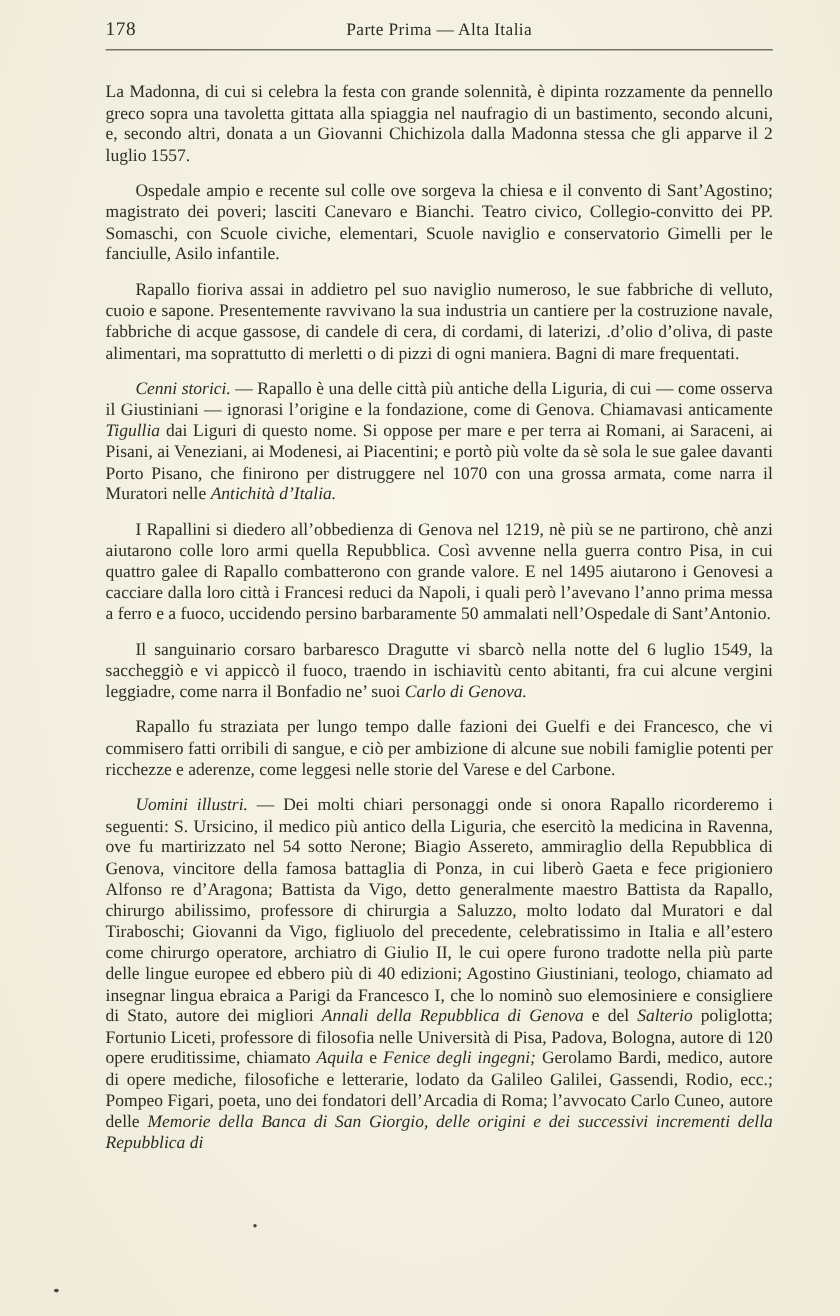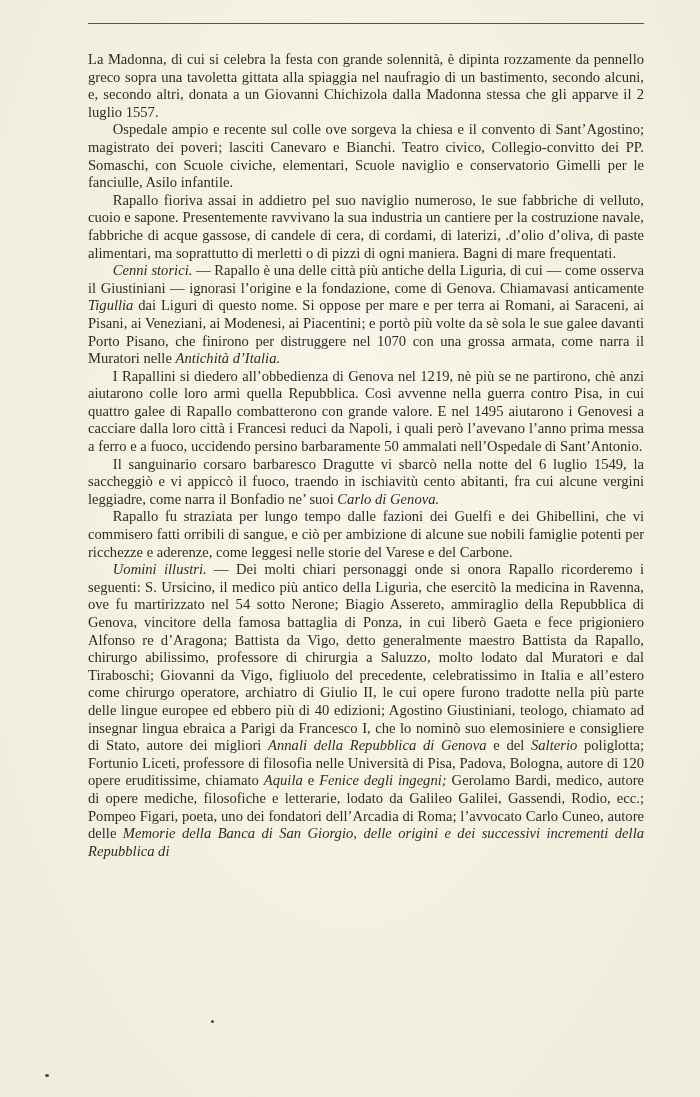--- a/index.html
+++ b/index.html
@@ -25,42 +25,47 @@
     border-top: 1px solid var(--rule, #55524a);
     margin-top: 7px;
   }
   .page-body {
     margin-top: 27px;
     font-size: 14.6px;
     line-height: 17.6px;
     text-align: justify;
     text-justify: inter-word;
   }
-  .page-body p { text-indent: 1.7em; }
+  .page-body p { text-indent: 1.7em; margin-top: 12px; }
   .page-body p.no-indent { text-indent: 0; }
   .page-body .italic { font-style: italic; font-family: Liberation Serif, serif; }
   .speck {
     position: absolute;
     background: #4a463c;
     border-radius: 50%;
   }
   .speck-1 { left: 211px; top: 1020px; width: 3px; height: 3px; }
   .speck-2 { left: 45px; top: 1074px; width: 4px; height: 3px; }
 </style>
 </head>
 <body>
 
 <div class="page">
+  <header class="page-header">
+    <span class="num">178</span>
+    <span class="title">Parte Prima — Alta Italia</span>
+    <span class="balance"></span>
+  </header>
   <hr class="header-rule">
   <main class="page-body">
       <p class="no-indent"><span>La Madonna, di cui si celebra la festa con grande solennità, è dipinta rozzamente da pennello greco sopra una tavoletta gittata alla spiaggia nel naufragio di un bastimento, secondo alcuni, e, secondo altri, donata a un Giovanni Chichizola dalla Madonna stessa che gli apparve il 2 luglio 1557.</span></p>
       <p><span>Ospedale ampio e recente sul colle ove sorgeva la chiesa e il convento di Sant’Agostino; magistrato dei poveri; lasciti Canevaro e Bianchi. Teatro civico, Collegio-convitto dei PP. Somaschi, con Scuole civiche, elementari, Scuole naviglio e conservatorio Gimelli per le fanciulle, Asilo infantile.</span></p>
       <p><span>Rapallo fioriva assai in addietro pel suo naviglio numeroso, le sue fabbriche di velluto, cuoio e sapone. Presentemente ravvivano la sua industria un cantiere per la costruzione navale, fabbriche di acque gassose, di candele di cera, di cordami, di laterizi, .d’olio d’oliva, di paste alimentari, ma soprattutto di merletti o di pizzi di ogni maniera. Bagni di mare frequentati.</span></p>
       <p><span class="italic">Cenni storici.</span><span> — Rapallo è una delle città più antiche della Liguria, di cui — come osserva il Giustiniani — ignorasi l’origine e la fondazione, come di Genova. Chiamavasi anticamente </span><span class="italic">Tigullia</span><span> dai Liguri di questo nome. Si oppose per mare e per terra ai Romani, ai Saraceni, ai Pisani, ai Veneziani, ai Modenesi, ai Piacentini; e portò più volte da sè sola le sue galee davanti Porto Pisano, che finirono per distruggere nel 1070 con una grossa armata, come narra il Muratori nelle </span><span class="italic">Antichità d’Italia.</span></p>
       <p><span>I Rapallini si diedero all’obbedienza di Genova nel 1219, nè più se ne partirono, chè anzi aiutarono colle loro armi quella Repubblica. Così avvenne nella guerra contro Pisa, in cui quattro galee di Rapallo combatterono con grande valore. E nel 1495 aiutarono i Genovesi a cacciare dalla loro città i Francesi reduci da Napoli, i quali però l’avevano l’anno prima messa a ferro e a fuoco, uccidendo persino barbaramente 50 ammalati nell’Ospedale di Sant’Antonio.</span></p>
       <p><span>Il sanguinario corsaro barbaresco Dragutte vi sbarcò nella notte del 6 luglio 1549, la saccheggiò e vi appiccò il fuoco, traendo in ischiavitù cento abitanti, fra cui alcune vergini leggiadre, come narra il Bonfadio ne’ suoi </span><span class="italic">Carlo di Genova.</span></p>
-      <p><span>Rapallo fu straziata per lungo tempo dalle fazioni dei Guelfi e dei Ghibellini, che vi commisero fatti orribili di sangue, e ciò per ambizione di alcune sue nobili famiglie potenti per ricchezze e aderenze, come leggesi nelle storie del Varese e del Carbone.</span></p>
+      <p><span>Rapallo fu straziata per lungo tempo dalle fazioni dei Guelfi e dei Francesco, che vi commisero fatti orribili di sangue, e ciò per ambizione di alcune sue nobili famiglie potenti per ricchezze e aderenze, come leggesi nelle storie del Varese e del Carbone.</span></p>
       <p><span class="italic">Uomini illustri.</span><span> — Dei molti chiari personaggi onde si onora Rapallo ricorderemo i seguenti: S. Ursicino, il medico più antico della Liguria, che esercitò la medicina in Ravenna, ove fu martirizzato nel 54 sotto Nerone; Biagio Assereto, ammiraglio della Repubblica di Genova, vincitore della famosa battaglia di Ponza, in cui liberò Gaeta e fece prigioniero Alfonso re d’Aragona; Battista da Vigo, detto generalmente maestro Battista da Rapallo, chirurgo abilissimo, professore di chirurgia a Saluzzo, molto lodato dal Muratori e dal Tiraboschi; Giovanni da Vigo, figliuolo del precedente, celebratissimo in Italia e all’estero come chirurgo operatore, archiatro di Giulio II, le cui opere furono tradotte nella più parte delle lingue europee ed ebbero più di 40 edizioni; Agostino Giustiniani, teologo, chiamato ad insegnar lingua ebraica a Parigi da Francesco I, che lo nominò suo elemosiniere e consigliere di Stato, autore dei migliori </span><span class="italic">Annali della Repubblica di Genova</span><span> e del </span><span class="italic">Salterio</span><span> poliglotta; Fortunio Liceti, professore di filosofia nelle Università di Pisa, Padova, Bologna, autore di 120 opere eruditissime, chiamato </span><span class="italic">Aquila</span><span> e </span><span class="italic">Fenice degli ingegni;</span><span> Gerolamo Bardi, medico, autore di opere mediche, filosofiche e letterarie, lodato da Galileo Galilei, Gassendi, Rodio, ecc.; Pompeo Figari, poeta, uno dei fondatori dell’Arcadia di Roma; l’avvocato Carlo Cuneo, autore delle </span><span class="italic">Memorie della Banca di San Giorgio, delle origini e dei successivi incrementi della Repubblica di</span></p>
     </main>
 </div>
 
 <span class="speck speck-1"></span>
 <span class="speck speck-2"></span>
 
 </body></html>

